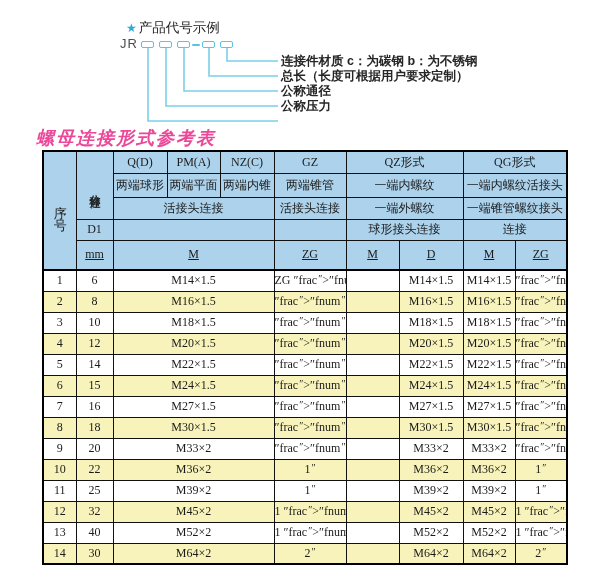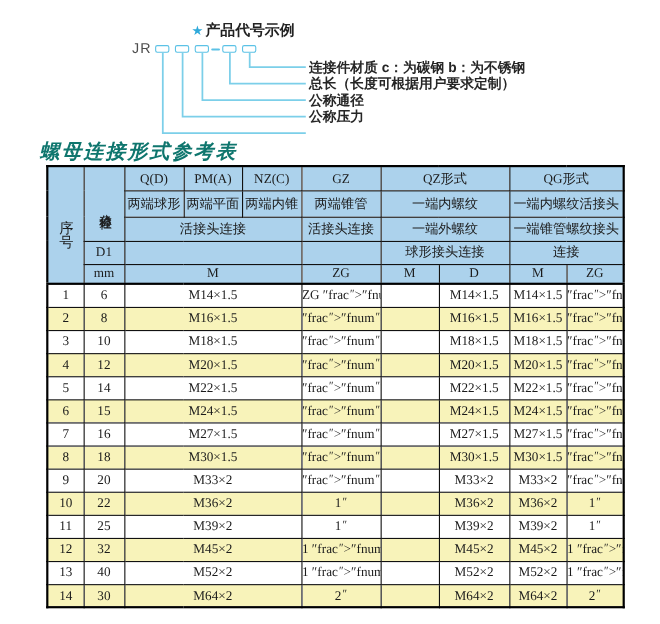--- a/index.html
+++ b/index.html
@@ -13,51 +13,51 @@
   }
   *{margin:0;padding:0;box-sizing:border-box;}
   html,body{background:#ffffff;}
   .page{
     position:relative;width:600px;height:567px;background:#ffffff;
     font-family:"Liberation Serif","DejaVu Serif",serif;color:var(--text-dark);
     overflow:hidden;
   }
   
   .diagram{position:absolute;left:0;top:0;width:600px;height:140px;}
-  .diag-heading{position:absolute;left:126px;top:19px;font-family:"Liberation Sans","DejaVu Sans",sans-serif;font-size:13.5px;font-weight:bold;color:#222;margin-left:48px;}
+  .diag-heading{position:absolute;left:126px;top:19px;font-family:"Liberation Sans","DejaVu Sans",sans-serif;font-size:13.5px;font-weight:normal;color:#222;}
   .diag-heading .star{color:var(--accent-cyan);margin-right:2px;font-size:12px;}
   .code-prefix{position:absolute;left:120px;top:36px;font-family:"Liberation Sans","DejaVu Sans",sans-serif;font-size:13px;font-weight:normal;color:#4d4d4d;letter-spacing:1px;}
   .code-box{position:absolute;top:41px;width:13px;height:7px;border:1.5px solid var(--box-cyan);border-radius:2px;background:#fff;}
   .code-dash{position:absolute;top:44px;width:8px;height:2px;background:var(--box-cyan);border-radius:1px;}
   .connectors{position:absolute;left:0;top:0;pointer-events:none;}
   .diag-label{
     position:absolute;left:281px;height:14px;line-height:14px;white-space:nowrap;
     font-family:"Liberation Sans","DejaVu Sans",sans-serif;font-size:12.5px;font-weight:bold;color:#262626;
   }
   
   .table-title{
     position:absolute;left:36px;top:126px;
     font-family:Liberation Mono, monospace;
-    font-size:18px;font-weight:bold;font-style:italic;color:#0f766e;letter-spacing:2px;
+    font-size:18px;font-weight:bold;font-style:italic;color:#ec4899;letter-spacing:2px;
   }
   
   .ref-table{
     position:absolute;left:42px;top:150px;width:524px;
     border-collapse:collapse;table-layout:fixed;
     border:2px solid #000;
   }
   .ref-table th,.ref-table td{
     border:1px solid var(--border-dark);
     text-align:center;vertical-align:middle;
     padding:0;font-size:12px;font-weight:normal;
     white-space:nowrap;overflow:hidden;color:var(--text-dark);
   }
   .ref-table thead th{background:var(--header-blue);}
   .ref-table thead{border-bottom:2px solid #000;}
-  tr.hr1{height:22px;} tr.hr2{height:24px;} tr.hr3{height:22px;} tr.hr4{height:21px;} tr.hr5{height:18px;}
+  tr.hr1{height:22px;} tr.hr2{height:24px;} tr.hr3{height:22px;} tr.hr4{height:21px;} tr.hr5{height:30px;text-decoration:underline;}
   .ref-table tbody tr{height:21px;}
   .ref-table tbody tr.yellow td{background:var(--row-yellow);}
   .vert{writing-mode:vertical-rl;text-orientation:upright;display:inline-block;}
   .v-seq{letter-spacing:14px;font-size:13px;}
   .v-dn{letter-spacing:1px;font-size:11.5px;}
   .pp{font-size:10px;vertical-align:2px;margin-left:1px;}
 </style>
 </head>
 <body>
 

